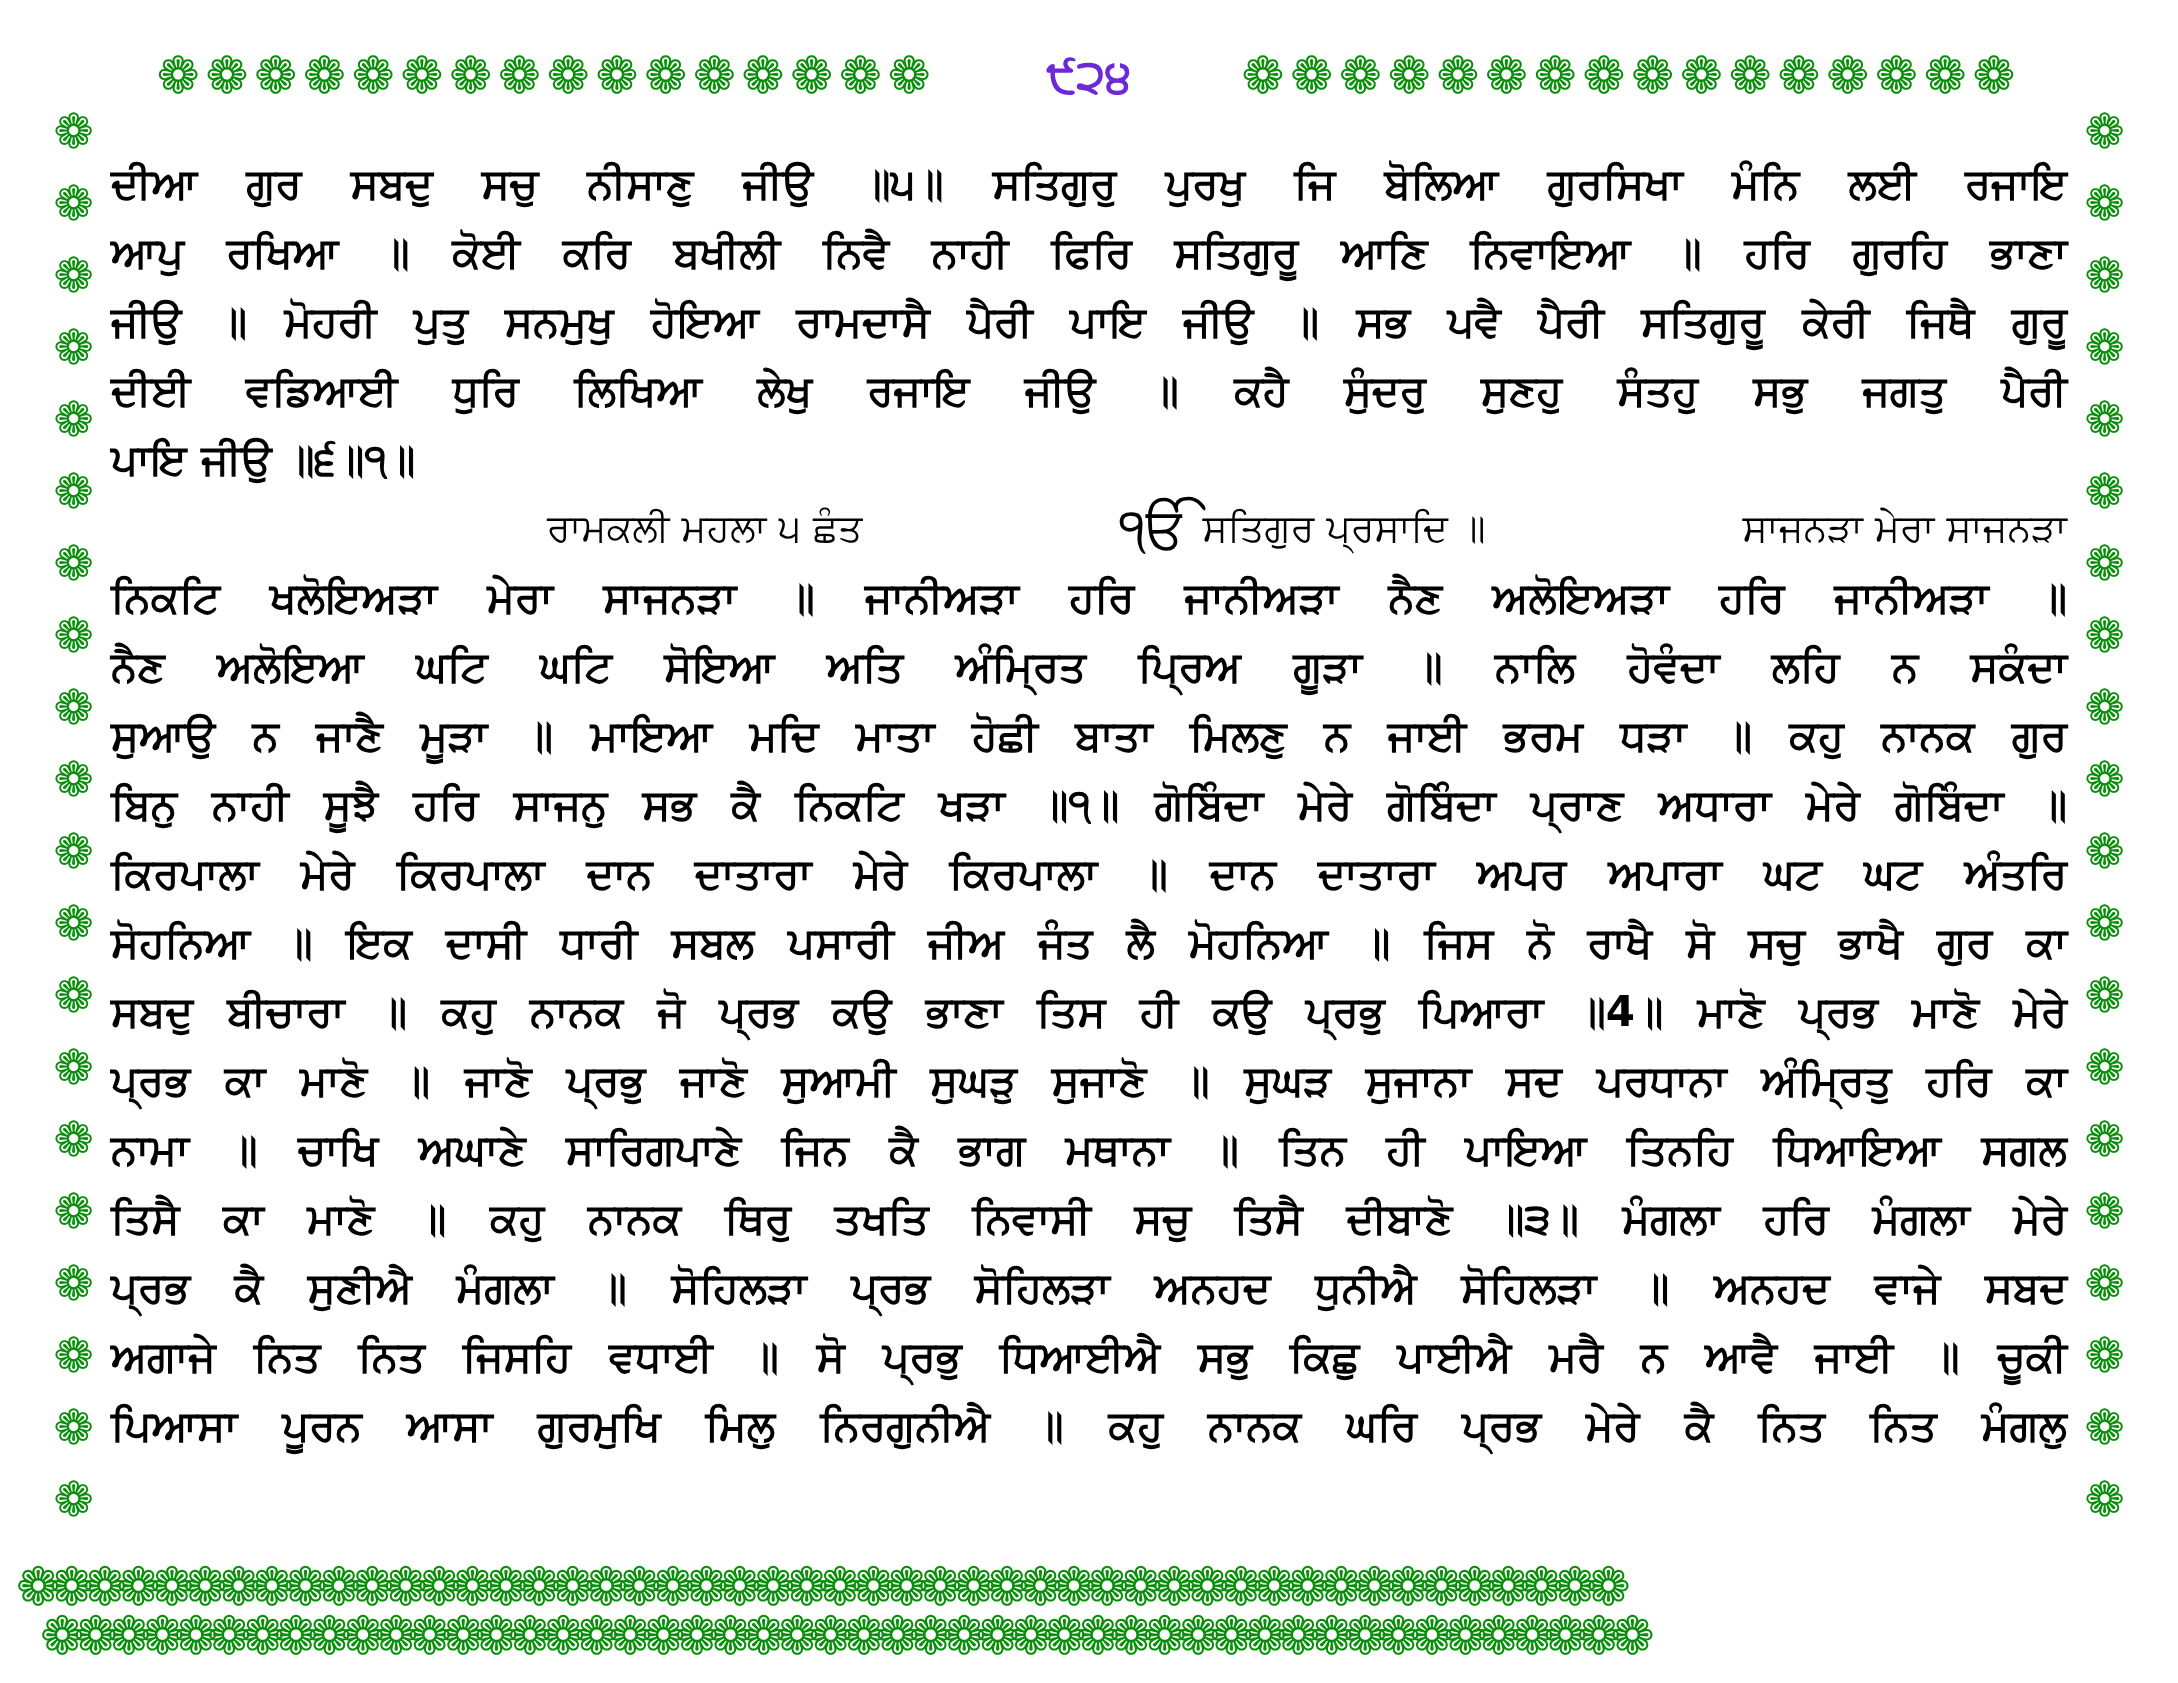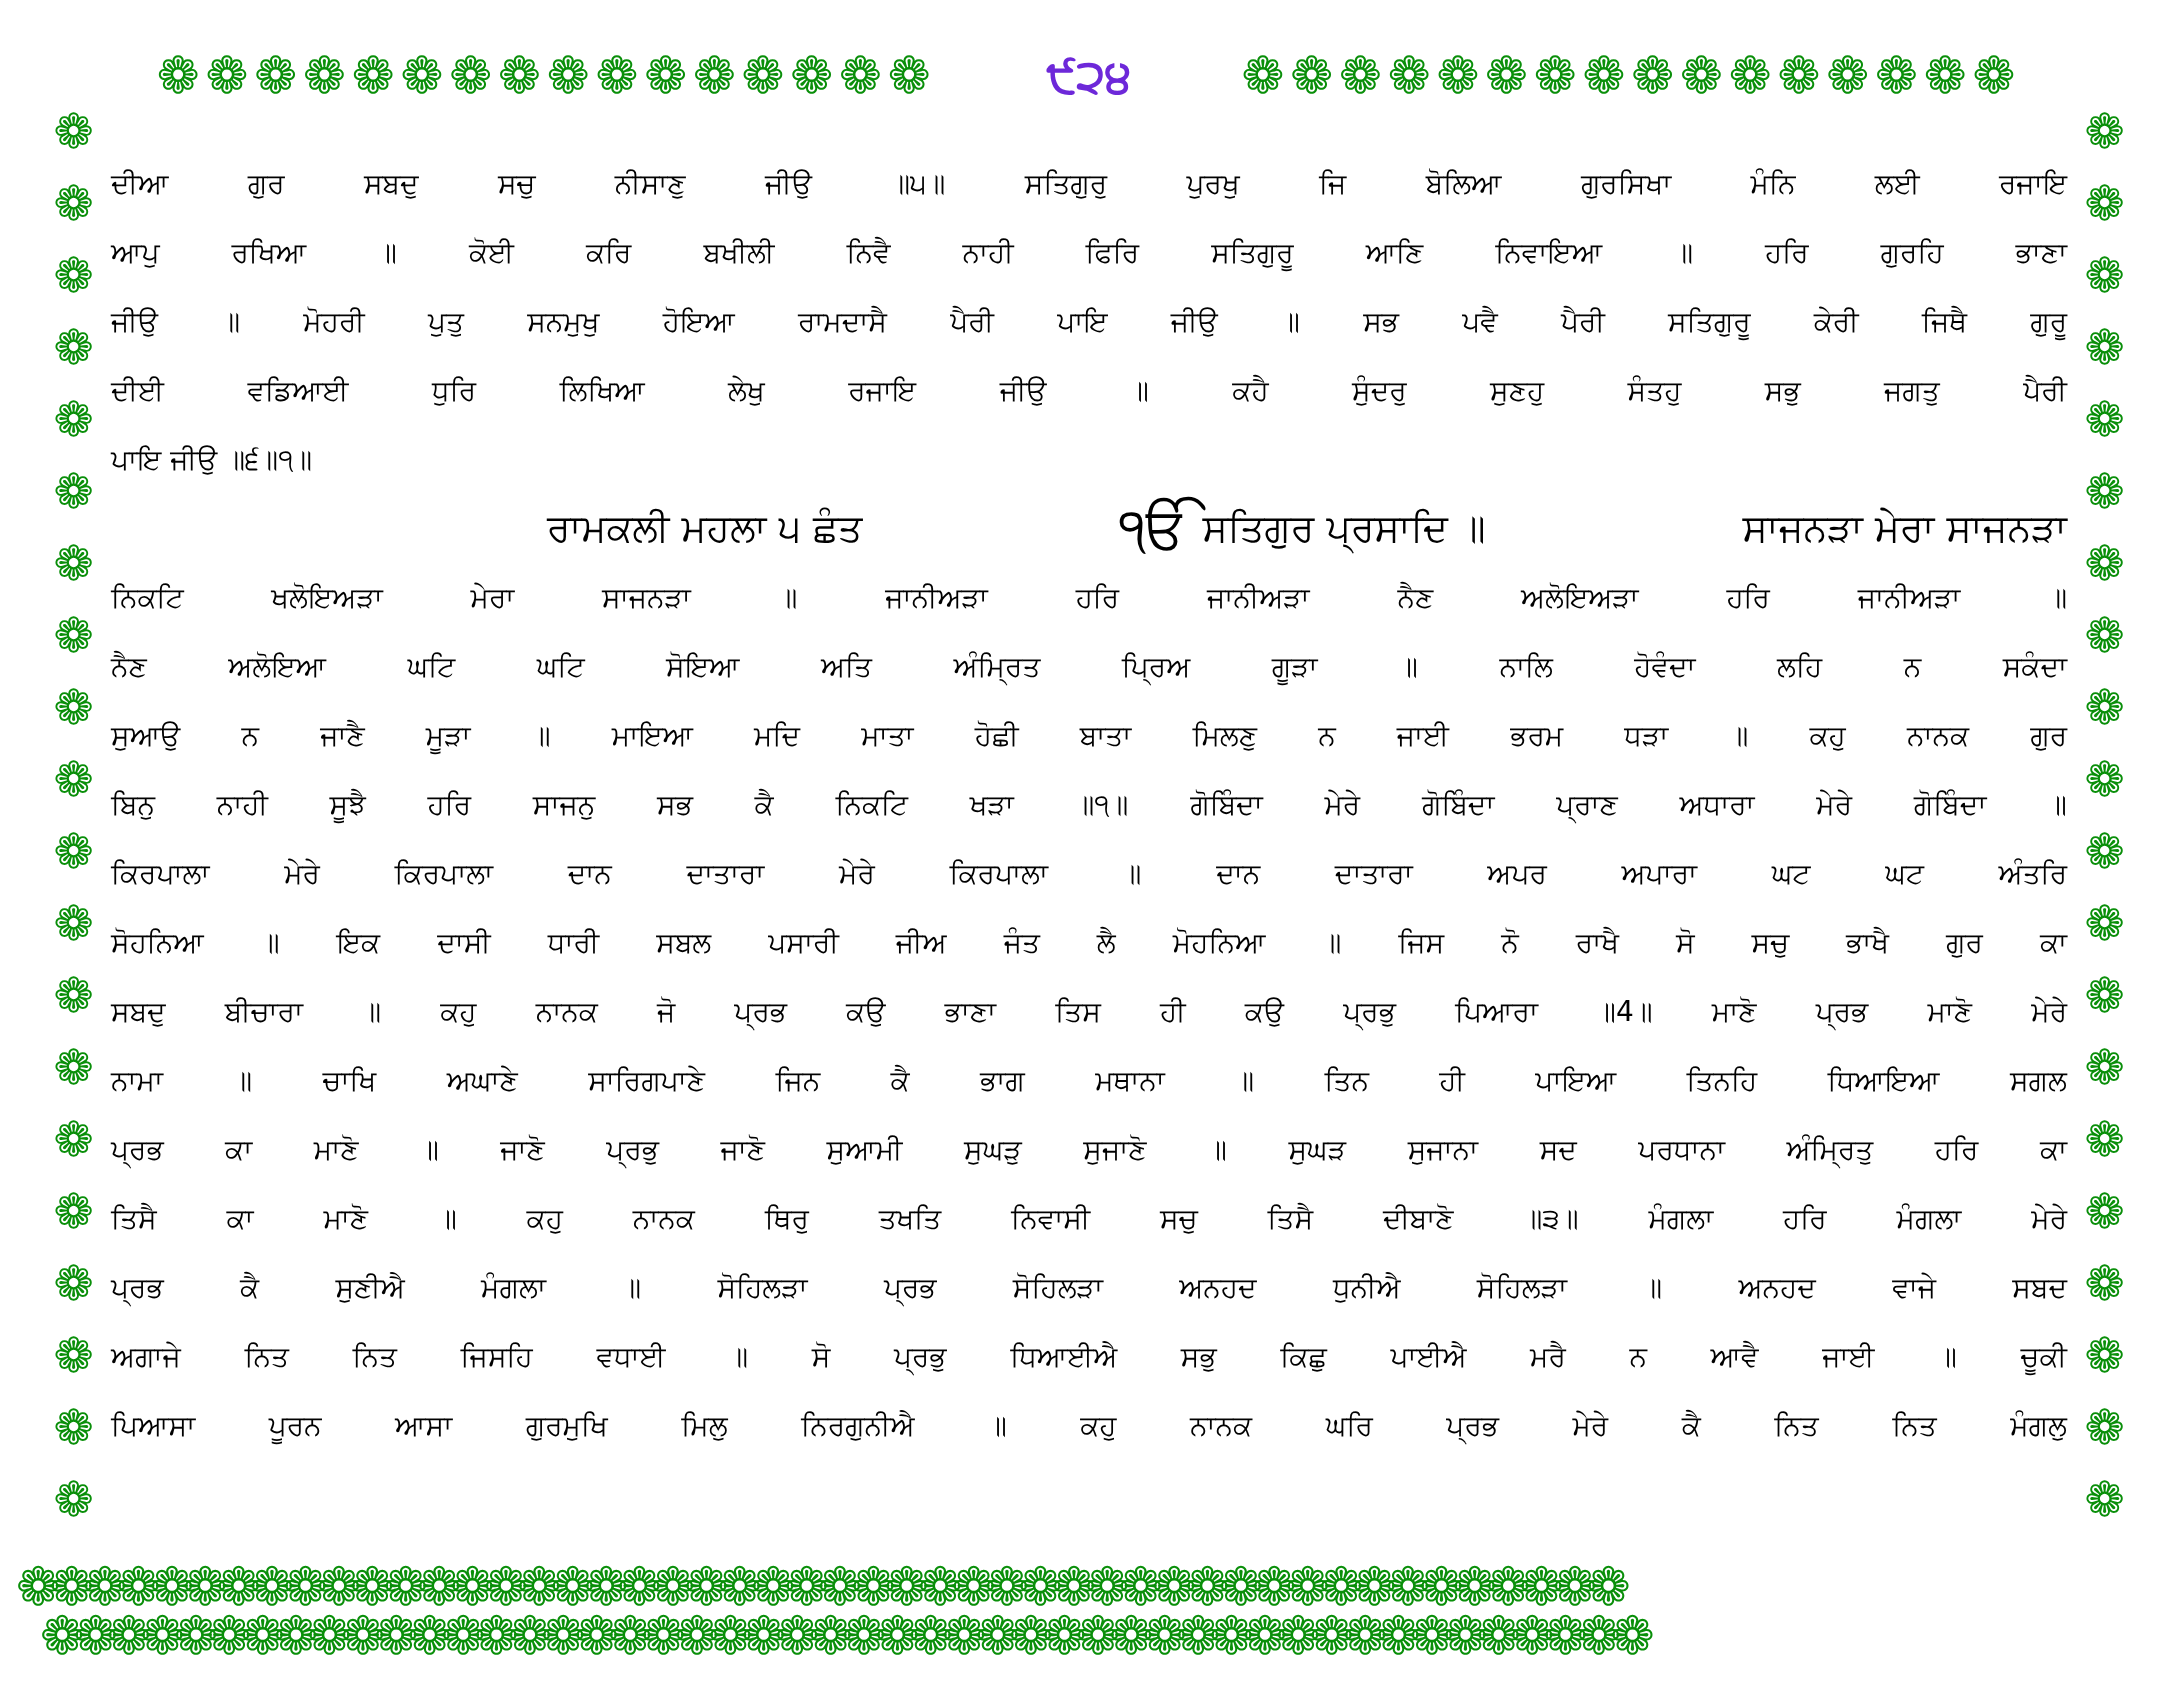--- a/index.html
+++ b/index.html
@@ -44,21 +44,21 @@
   .border-bottom .flowers{
     display:block;font-size:53px;letter-spacing:-11px;line-height:57px;
   }
   .border-bottom .row2{transform:translateX(24px);margin-top:-8px;}
   
   .text-area{
     position:absolute;left:111px;right:111px;top:149px;
     color:#000;
   }
   .text-line{
-    font-size:28px;font-weight:400;
+    font-size:42px;font-weight:700;
     line-height:69px;
     white-space:nowrap;
     text-align:justify;
     text-align-last:justify;
   }
   .text-line.short{
     text-align:left;text-align-last:left;
   }
   .heading-line{
     display:flex;align-items:center;justify-content:space-between;
@@ -100,22 +100,22 @@
       <span class="seg">ਸਾਜਨੜਾ ਮੇਰਾ ਸਾਜਨੜਾ</span>
     </div>
 
     <div class="text-line">ਨਿਕਟਿ ਖਲੋਇਅੜਾ ਮੇਰਾ ਸਾਜਨੜਾ ॥ ਜਾਨੀਅੜਾ ਹਰਿ ਜਾਨੀਅੜਾ ਨੈਣ ਅਲੋਇਅੜਾ ਹਰਿ ਜਾਨੀਅੜਾ ॥</div>
     <div class="text-line">ਨੈਣ ਅਲੋਇਆ ਘਟਿ ਘਟਿ ਸੋਇਆ ਅਤਿ ਅੰਮ੍ਰਿਤ ਪ੍ਰਿਅ ਗੂੜਾ ॥ ਨਾਲਿ ਹੋਵੰਦਾ ਲਹਿ ਨ ਸਕੰਦਾ</div>
     <div class="text-line">ਸੁਆਉ ਨ ਜਾਣੈ ਮੂੜਾ ॥ ਮਾਇਆ ਮਦਿ ਮਾਤਾ ਹੋਛੀ ਬਾਤਾ ਮਿਲਣੁ ਨ ਜਾਈ ਭਰਮ ਧੜਾ ॥ ਕਹੁ ਨਾਨਕ ਗੁਰ</div>
     <div class="text-line">ਬਿਨੁ ਨਾਹੀ ਸੂਝੈ ਹਰਿ ਸਾਜਨੁ ਸਭ ਕੈ ਨਿਕਟਿ ਖੜਾ ॥੧॥ ਗੋਬਿੰਦਾ ਮੇਰੇ ਗੋਬਿੰਦਾ ਪ੍ਰਾਣ ਅਧਾਰਾ ਮੇਰੇ ਗੋਬਿੰਦਾ ॥</div>
     <div class="text-line">ਕਿਰਪਾਲਾ ਮੇਰੇ ਕਿਰਪਾਲਾ ਦਾਨ ਦਾਤਾਰਾ ਮੇਰੇ ਕਿਰਪਾਲਾ ॥ ਦਾਨ ਦਾਤਾਰਾ ਅਪਰ ਅਪਾਰਾ ਘਟ ਘਟ ਅੰਤਰਿ</div>
     <div class="text-line">ਸੋਹਨਿਆ ॥ ਇਕ ਦਾਸੀ ਧਾਰੀ ਸਬਲ ਪਸਾਰੀ ਜੀਅ ਜੰਤ ਲੈ ਮੋਹਨਿਆ ॥ ਜਿਸ ਨੋ ਰਾਖੈ ਸੋ ਸਚੁ ਭਾਖੈ ਗੁਰ ਕਾ</div>
     <div class="text-line">ਸਬਦੁ ਬੀਚਾਰਾ ॥ ਕਹੁ ਨਾਨਕ ਜੋ ਪ੍ਰਭ ਕਉ ਭਾਣਾ ਤਿਸ ਹੀ ਕਉ ਪ੍ਰਭੁ ਪਿਆਰਾ ॥4॥ ਮਾਣੋ ਪ੍ਰਭ ਮਾਣੋ ਮੇਰੇ</div>
+    <div class="text-line">ਪ੍ਰਭ ਕਾ ਮਾਣੋ ॥ ਜਾਣੋ ਪ੍ਰਭੁ ਜਾਣੋ ਸੁਆਮੀ ਸੁਘੜੁ ਸੁਜਾਣੋ ॥ ਸੁਘੜ ਸੁਜਾਨਾ ਸਦ ਪਰਧਾਨਾ ਅੰਮ੍ਰਿਤੁ ਹਰਿ ਕਾ</div>
     <div class="text-line">ਨਾਮਾ ॥ ਚਾਖਿ ਅਘਾਣੇ ਸਾਰਿਗਪਾਣੇ ਜਿਨ ਕੈ ਭਾਗ ਮਥਾਨਾ ॥ ਤਿਨ ਹੀ ਪਾਇਆ ਤਿਨਹਿ ਧਿਆਇਆ ਸਗਲ</div>
-    <div class="text-line">ਪ੍ਰਭ ਕਾ ਮਾਣੋ ॥ ਜਾਣੋ ਪ੍ਰਭੁ ਜਾਣੋ ਸੁਆਮੀ ਸੁਘੜੁ ਸੁਜਾਣੋ ॥ ਸੁਘੜ ਸੁਜਾਨਾ ਸਦ ਪਰਧਾਨਾ ਅੰਮ੍ਰਿਤੁ ਹਰਿ ਕਾ</div>
     <div class="text-line">ਤਿਸੈ ਕਾ ਮਾਣੋ ॥ ਕਹੁ ਨਾਨਕ ਥਿਰੁ ਤਖਤਿ ਨਿਵਾਸੀ ਸਚੁ ਤਿਸੈ ਦੀਬਾਣੋ ॥੩॥ ਮੰਗਲਾ ਹਰਿ ਮੰਗਲਾ ਮੇਰੇ</div>
     <div class="text-line">ਪ੍ਰਭ ਕੈ ਸੁਣੀਐ ਮੰਗਲਾ ॥ ਸੋਹਿਲੜਾ ਪ੍ਰਭ ਸੋਹਿਲੜਾ ਅਨਹਦ ਧੁਨੀਐ ਸੋਹਿਲੜਾ ॥ ਅਨਹਦ ਵਾਜੇ ਸਬਦ</div>
     <div class="text-line">ਅਗਾਜੇ ਨਿਤ ਨਿਤ ਜਿਸਹਿ ਵਧਾਈ ॥ ਸੋ ਪ੍ਰਭੁ ਧਿਆਈਐ ਸਭੁ ਕਿਛੁ ਪਾਈਐ ਮਰੈ ਨ ਆਵੈ ਜਾਈ ॥ ਚੂਕੀ</div>
     <div class="text-line">ਪਿਆਸਾ ਪੂਰਨ ਆਸਾ ਗੁਰਮੁਖਿ ਮਿਲੁ ਨਿਰਗੁਨੀਐ ॥ ਕਹੁ ਨਾਨਕ ਘਰਿ ਪ੍ਰਭ ਮੇਰੇ ਕੈ ਨਿਤ ਨਿਤ ਮੰਗਲੁ</div>
   </div>
 
   <div class="border-bottom">
     <span class="flowers" style="color: rgb(10, 143, 10);">❁❁❁❁❁❁❁❁❁❁❁❁❁❁❁❁❁❁❁❁❁❁❁❁❁❁❁❁❁❁❁❁❁❁❁❁❁❁❁❁❁❁❁❁❁❁❁❁</span>
     <span class="flowers row2" style="color: rgb(10, 143, 10);">❁❁❁❁❁❁❁❁❁❁❁❁❁❁❁❁❁❁❁❁❁❁❁❁❁❁❁❁❁❁❁❁❁❁❁❁❁❁❁❁❁❁❁❁❁❁❁❁</span>
   </div>

